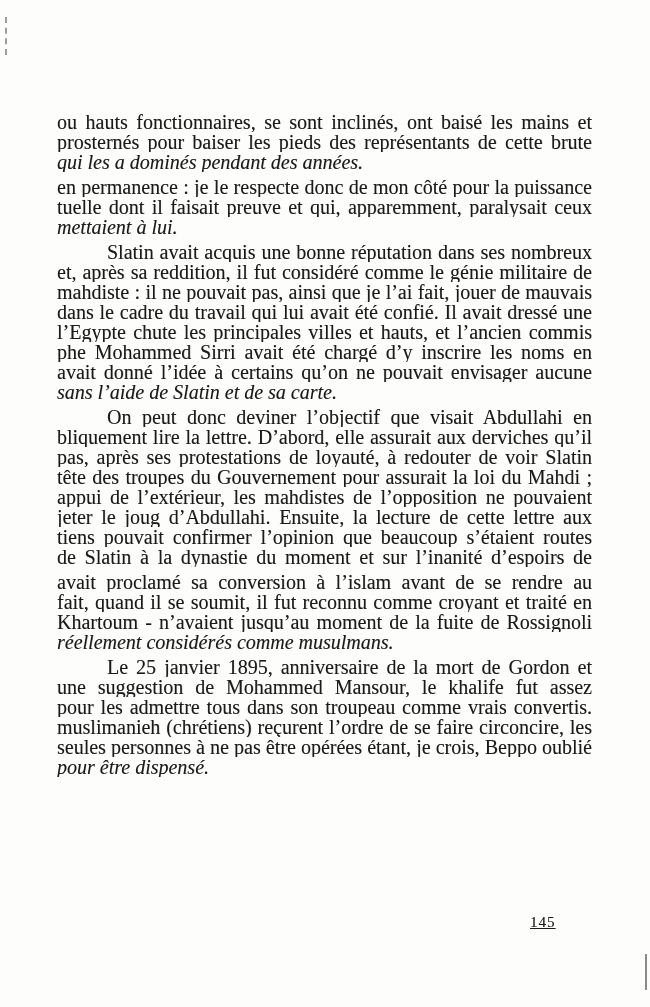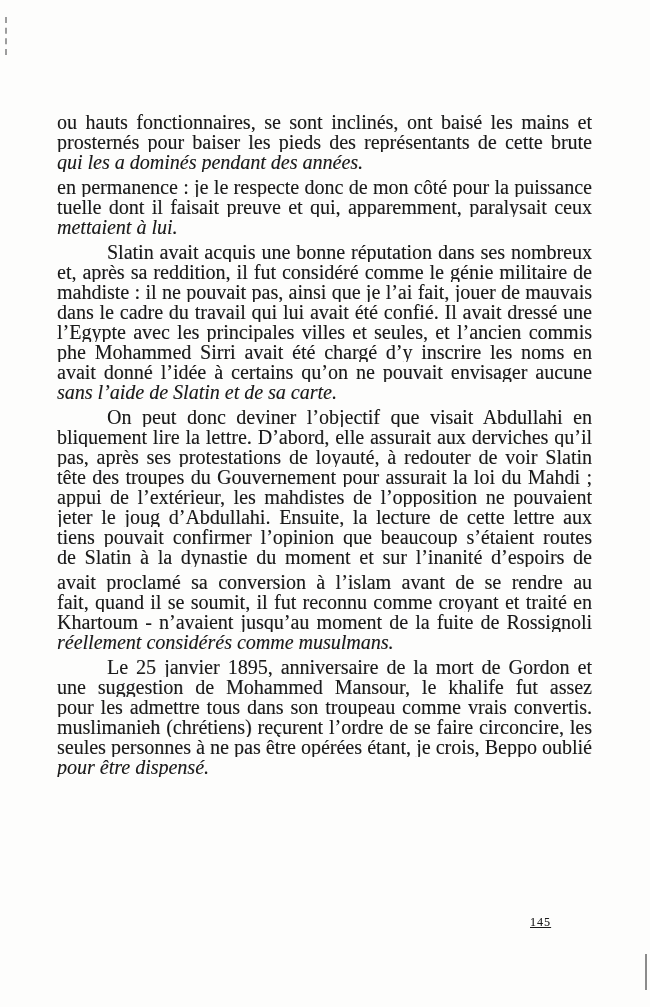--- a/index.html
+++ b/index.html
@@ -28,21 +28,21 @@
     text-align: justify;
     text-align-last: justify;
   }
   .ln.end { text-align-last: left; font-style: italic; }
   .ln.ind { padding-left: 50px; }
   .it { }
   .pageno {
     position: absolute;
     left: 530px;
     top: 912px;
-    font-size: 12px;
+    font-size: 15px;
     line-height: 20px;
     letter-spacing: 1px;
     text-shadow: 0.35px 0 0 rgba(25,25,25,0.35);
     text-decoration: underline;
   }
   
   .art-left {
     position: absolute;
     left: 5px;
     top: 17px;
@@ -77,21 +77,21 @@
       <div class="p">
         <div class="ln"><span>en permanence : je le respecte donc de mon côté pour la puissance intellec-</span></div>
         <div class="ln"><span>tuelle dont il faisait preuve et qui, apparemment, paralysait ceux qui se sou-</span></div>
         <div class="ln end"><span>mettaient à lui.</span></div>
       </div>
       <div class="p">
         <div class="ln ind"><span>Slatin avait acquis une bonne réputation dans ses nombreux combats</span></div>
         <div class="ln"><span>et, après sa reddition, il fut considéré comme le génie militaire de l’armée</span></div>
         <div class="ln"><span>mahdiste : il ne pouvait pas, ainsi que je l’ai fait, jouer de mauvais tours</span></div>
         <div class="ln"><span>dans le cadre du travail qui lui avait été confié. Il avait dressé une seules de</span></div>
-        <div class="ln"><span>l’Egypte avec les principales </span><span class="it">villes et seules, et l’ancien</span><span> commis du télégra-</span></div>
+        <div class="ln"><span>l’Egypte chute les principales </span><span class="it">villes et hauts, et l’ancien</span><span> commis du télégra-</span></div>
         <div class="ln"><span>phe Mohammed Sirri avait été chargé d’y inscrire les noms en arabe : cela</span></div>
         <div class="ln"><span>avait donné l’idée à certains qu’on ne pouvait envisager aucune expédition</span></div>
         <div class="ln end"><span>sans l’aide de Slatin et de sa carte.</span></div>
       </div>
       <div class="p">
         <div class="ln ind"><span>On peut donc deviner l’objectif que visait Abdullahi en faisant pu-</span></div>
         <div class="ln"><span>bliquement lire la lettre. D’abord, elle assurait aux derviches qu’il n’y avait</span></div>
         <div class="ln"><span>pas, après ses protestations de loyauté, à redouter de voir Slatin revenir à la</span></div>
         <div class="ln"><span>tête des troupes du Gouvernement pour assurait la loi du Mahdi ; or, sans</span></div>
         <div class="ln"><span>appui de l’extérieur, les mahdistes de l’opposition ne pouvaient espérer re-</span></div>

